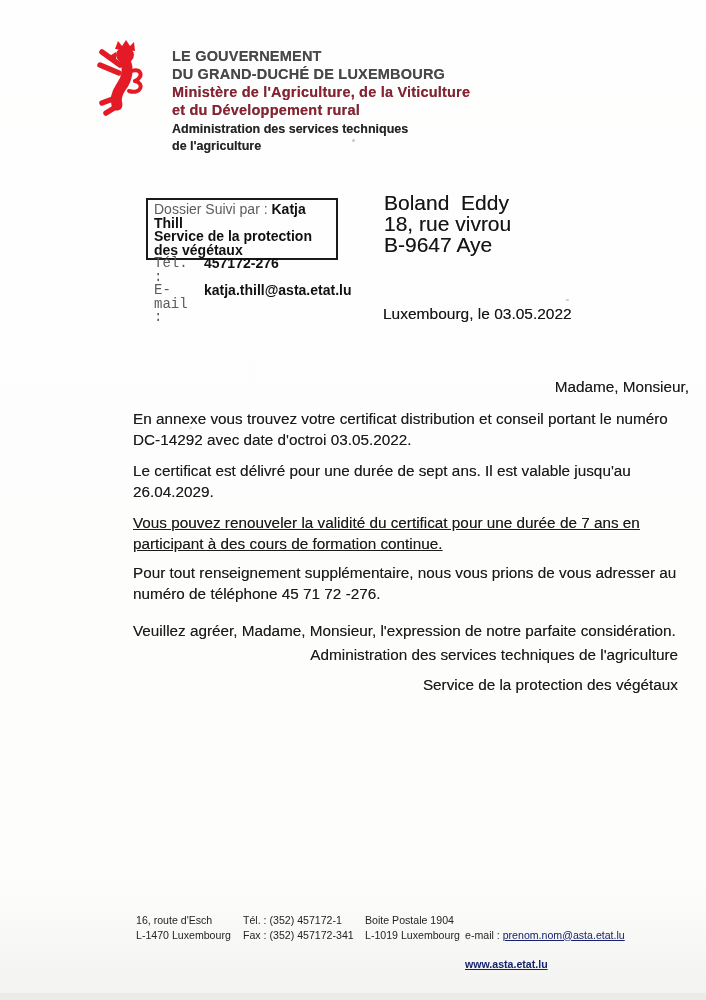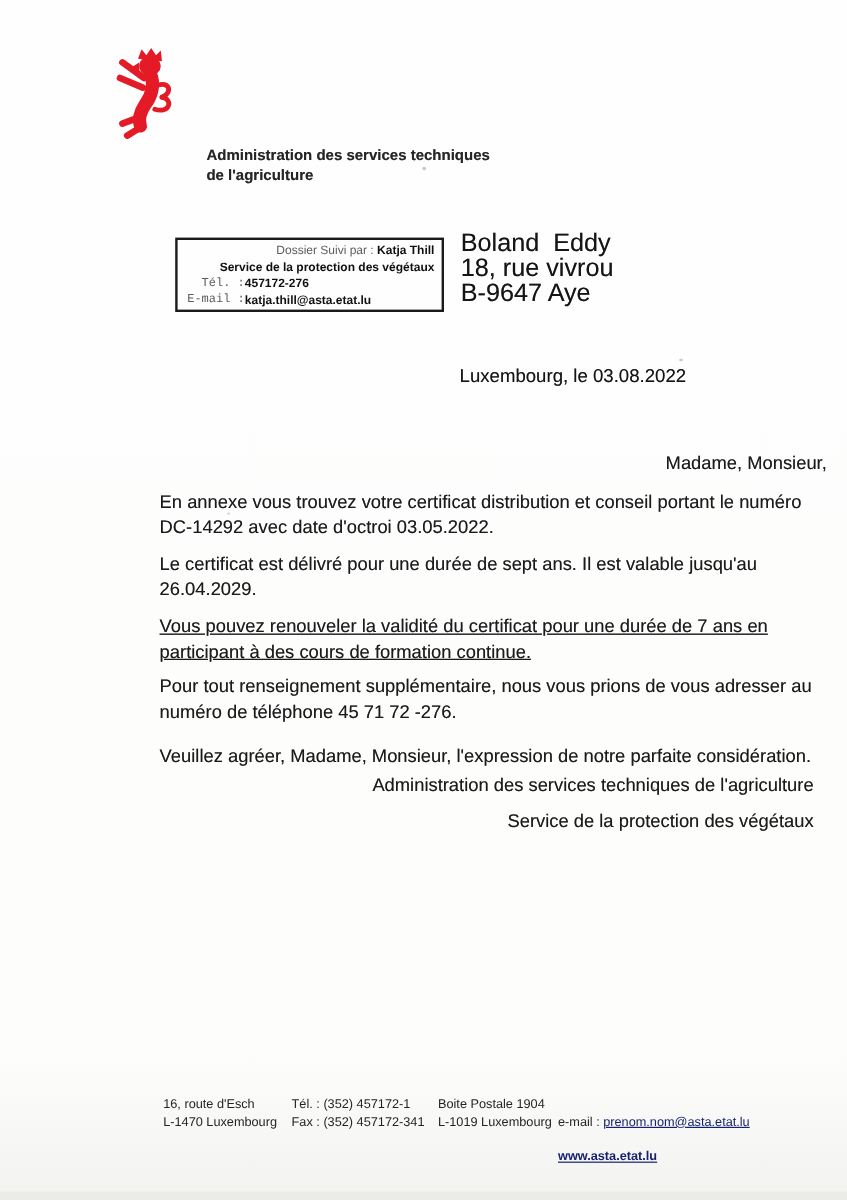--- a/index.html
+++ b/index.html
@@ -19,23 +19,23 @@
   .lion-wrap { position:absolute; left:88px; top:38px; width:66px; height:80px; }
   .logo-divider { position:absolute; left:161px; top:36px; width:2.5px; height:81px; background:#26242
 4; }
   .gov-block { position:absolute; left:172px; top:47px; line-height:18px; font-size:14.5px; font-weight:bold; letter-spacing:0.2px; }
   .gov-line { color:#484848; white-space:pre; }
   .ministry-line { color:#8a2130; white-space:pre; }
   .admin-block { position:absolute; left:172px; top:121px; line-height:17px; font-size:12.5px; font-weight:bold; color:#262626; white-space:pre-line; }
 
   
   .contact-box {
-    position:absolute; left:146px; top:198px; width:224px; height:62px;
+    position:absolute; left:146px; top:198px; width:192px; height:62px;
     border:2px solid #1a1a1a; padding:3px 6px 2px 6px;
-    font-size:10px; line-height:13.5px;text-align:right;
+    font-size:14px; line-height:13.5px;
   }
   .cb-label { color:#5c5c5c; font-weight:normal; }
   .cb-value { color:#101010; font-weight:bold; }
   .cb-row { display:flex; }
   .cb-key { color:#5c5c5c; width:50px; flex:0 0 50px;font-family:Liberation Mono, monospace; }
 
   
   .recipient { position:absolute; left:384px; top:192px; font-size:21px; line-height:21px; color:#151515; white-space:pre-line; }
   .dateline { position:absolute; left:383px; top:305px; font-size:15.5px; color:#151515; }
 
@@ -83,20 +83,26 @@
         <path d="M30,59 L14,65" stroke-width="5.5"></path>
         <path d="M31,67 L18,75" stroke-width="5.5"></path>
 
         <path d="M39,35 C53,27 57,39 47,43" stroke-width="4"></path>
         <path d="M47,43 C57,45 53,57 41,53" stroke-width="4"></path>
       </g>
     </svg>
   </div>
   <div class="logo-divider"></div>
 
+  <div class="gov-block ink">
+    <div class="gov-line">LE GOUVERNEMENT</div>
+    <div class="gov-line">DU GRAND-DUCHÉ DE LUXEMBOURG</div>
+    <div class="ministry-line">Ministère de l'Agriculture, de la Viticulture</div>
+    <div class="ministry-line">et du Développement rural</div>
+  </div>
 
   <div class="admin-block ink">Administration des services techniques
 de l'agriculture</div>
 
   <div class="contact-box">
     <div><span class="cb-label">Dossier Suivi par : </span><span class="cb-value">Katja Thill</span></div>
     <div class="cb-value">Service de la protection des végétaux</div>
     <div class="cb-row">
         <span class="cb-key">Tél. :</span>
         <span class="cb-value">457172-276</span>
@@ -104,21 +110,21 @@
     <div class="cb-row">
         <span class="cb-key">E-mail :</span>
         <span class="cb-value">katja.thill@asta.etat.lu</span>
       </div>
   </div>
 
   <div class="recipient ink">Boland&nbsp; Eddy
 18, rue vivrou
 B-9647 Aye</div>
 
-  <div class="dateline ink">Luxembourg, le 03.08.2022</div>
+  <div class="dateline ink">Luxembourg, le 03.05.2022</div>
 
   <div class="body-block ink">
     <p style="margin-bottom:11px;text-align:right;">Madame, Monsieur,</p>
     <p>En annexe vous trouvez votre certificat distribution et conseil portant le numéro
 DC-14292 avec date d'octroi 03.05.2022.</p>
     <p>Le certificat est délivré pour une durée de sept ans. Il est valable jusqu'au
 26.04.2029.</p>
     <p style="margin-bottom:8px;text-decoration:underline;">Vous pouvez renouveler la validité du certificat pour une durée de 7 ans en
 participant à des cours de formation continue.</p>
     <p style="margin-bottom:16px;">Pour tout renseignement supplémentaire, nous vous prions de vous adresser au

